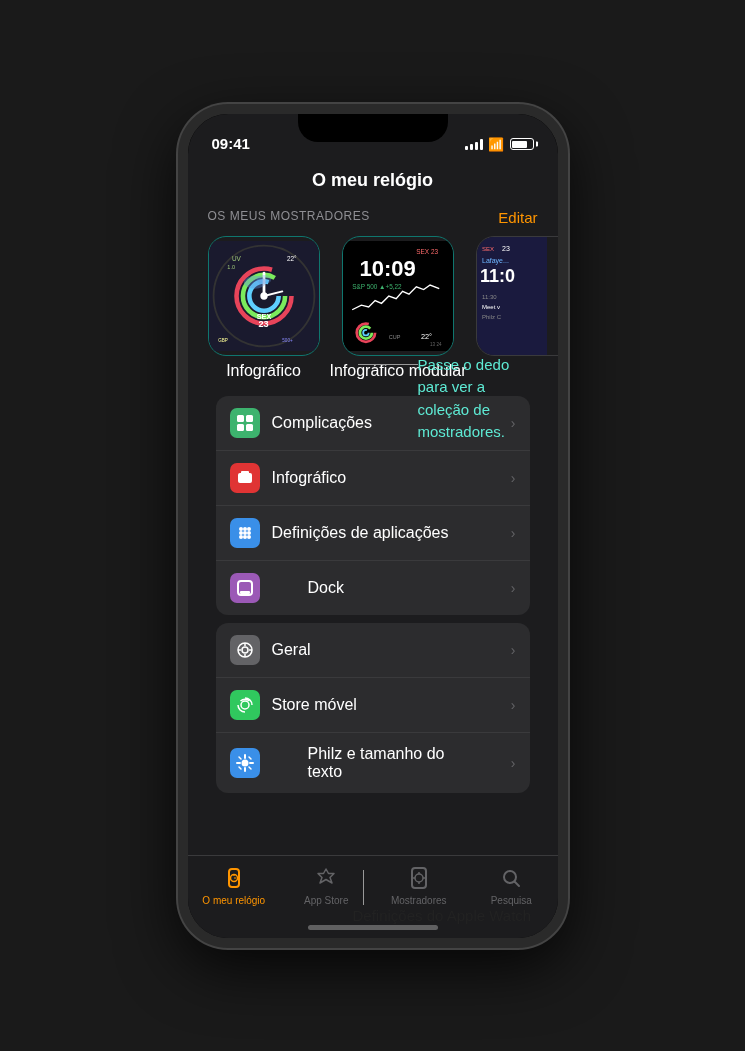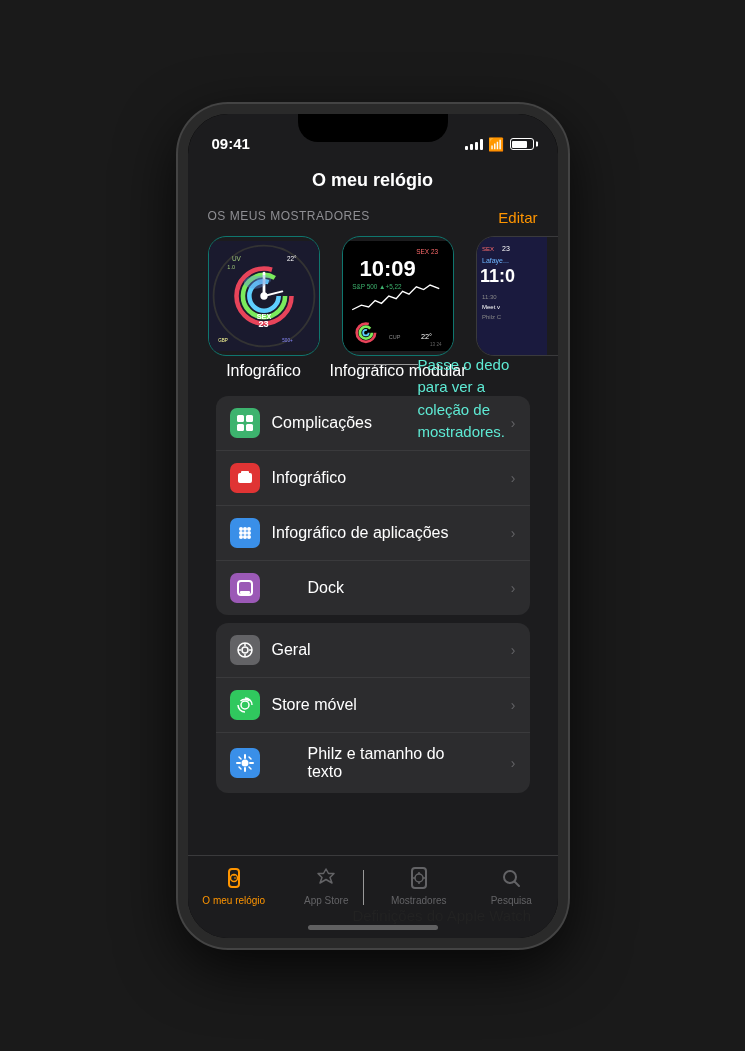--- a/index.html
+++ b/index.html
@@ -455,21 +455,21 @@
                   <circle cx="9" cy="5" r="2" fill="white"></circle>
                   <circle cx="13" cy="5" r="2" fill="white"></circle>
                   <circle cx="5" cy="9" r="2" fill="white"></circle>
                   <circle cx="9" cy="9" r="2" fill="white"></circle>
                   <circle cx="13" cy="9" r="2" fill="white"></circle>
                   <circle cx="5" cy="13" r="2" fill="white"></circle>
                   <circle cx="9" cy="13" r="2" fill="white"></circle>
                   <circle cx="13" cy="13" r="2" fill="white"></circle>
                 </svg>
             </div>
-            <span class="menu-item-label">Infográfico de aplicações</span>
+            <span class="menu-item-label">Definições de aplicações</span>
             <span class="menu-chevron">›</span>
           </div>
 
           <div class="menu-item">
             <div class="menu-icon" style="background:#9b59b6;">
               <svg width="18" height="18" viewBox="0 0 18 18">
                   <rect x="2" y="2" width="14" height="14" rx="3" fill="none" stroke="white" stroke-width="2"></rect>
                   <rect x="4" y="12" width="10" height="3" rx="1" fill="white"></rect>
                 </svg>
             </div>

